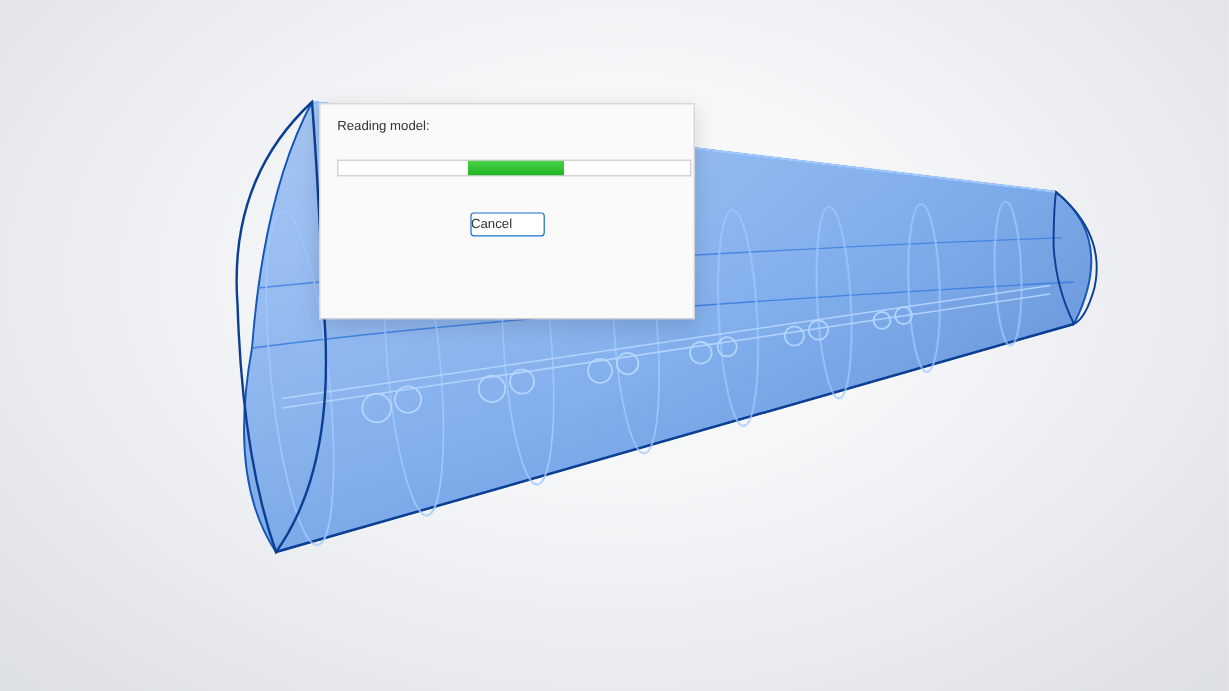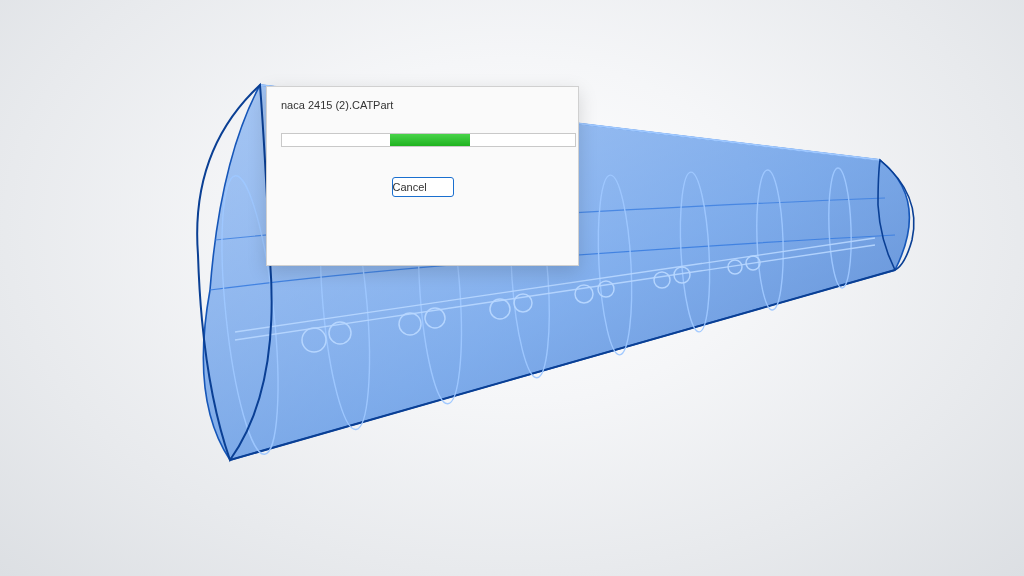--- a/index.html
+++ b/index.html
@@ -148,21 +148,21 @@
                Q 782 115 772 160
                Q 765 185 755 190
                Q 740 160 738 125
                Q 738 95 740 80 Z"></path>
     </g>
   </svg>
 </div>
 
 <div class="dialog">
   <div class="dialog-body">
-    <div class="status-line2">naca 2415 (2).CATPart</div>
+    <div class="status-line1">Reading model:</div>
 
     <div class="progress-track">
       <div class="progress-fill" style="left:37%;width:27%;"></div>
     </div>
 
     <button class="dialog-btn">Cancel</button>
   </div>
 </div>
 
 </body></html>

